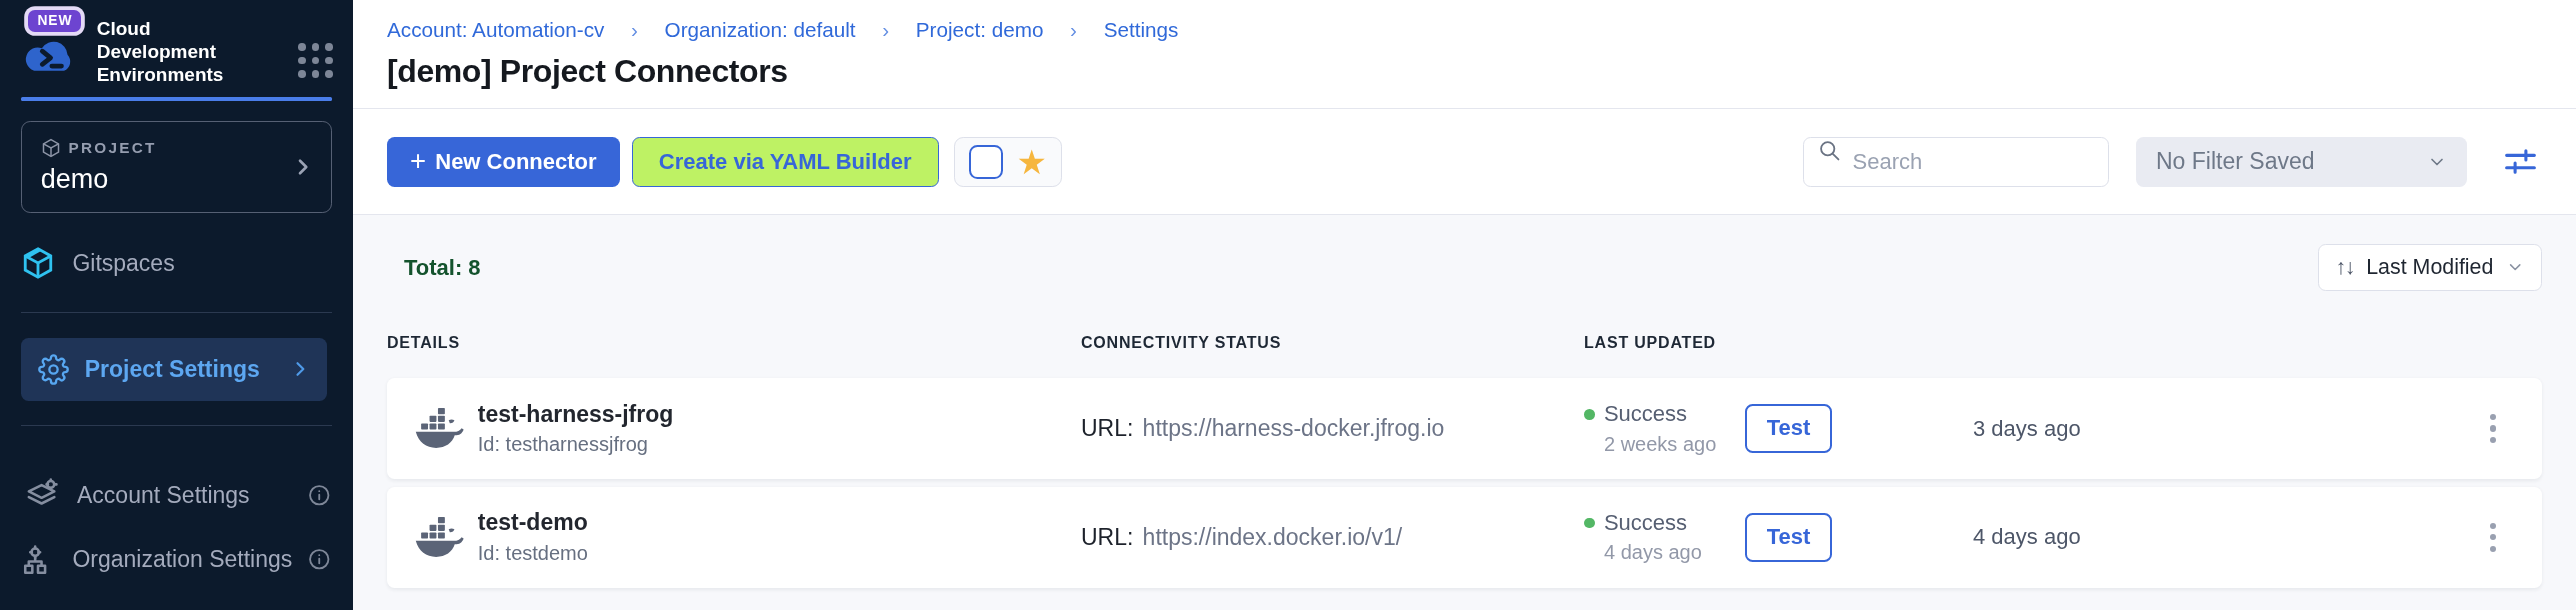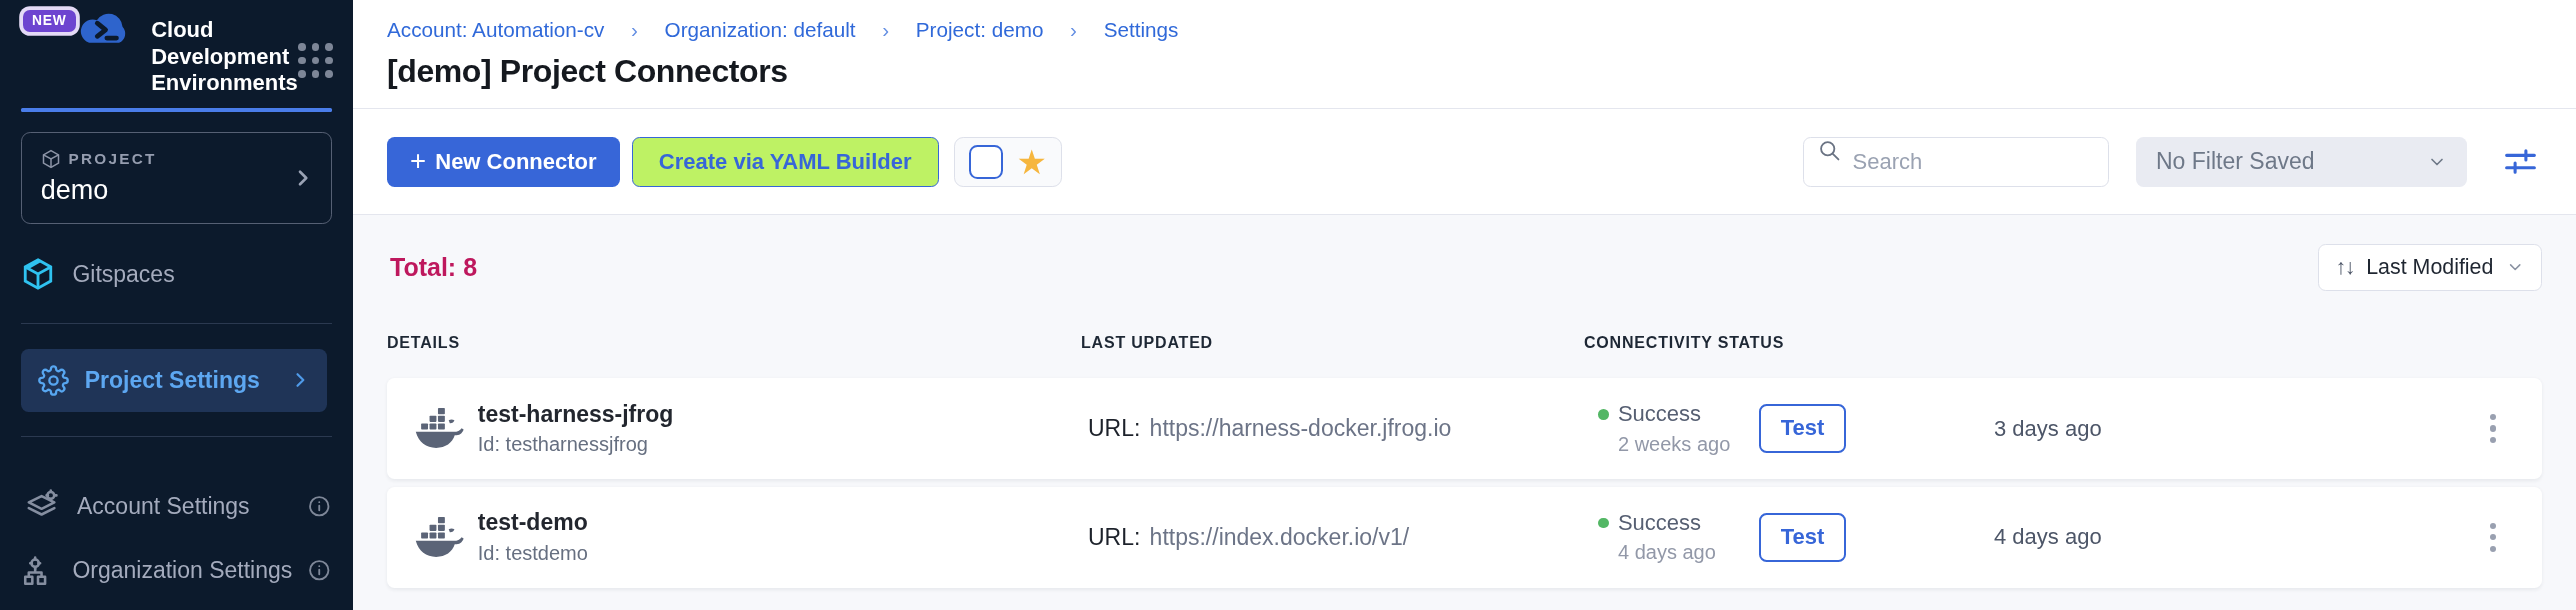--- a/index.html
+++ b/index.html
@@ -11,30 +11,30 @@
   }
   .app { position: absolute; inset: 0; display: flex; }
 
   
   .sidebar {
     width: 353px; min-width: 353px; height: 610px;
     background: #0c1a2c; color: #a9b1c2;
     display: flex; flex-direction: column;
   }
   .brand { display: flex; padding: 6.1px 20px 0 21.4px; align-items: flex-start; }
-  .logo-stack { display: flex; flex-direction: row; align-items: flex-start; }
+  .logo-stack { display: flex; flex-direction: column; align-items: flex-end; }
   .new-badge {
     background: #6d44d0; color: #fff; font-size: 13.8px; font-weight: 700;
     letter-spacing: 0.8px; padding: 3.1px 9.2px 3.8px; border-radius: 6.9px;
     box-shadow: 0 0 0 3.8px #e4daf6;
     margin: 3.8px 0 3.1px 1.5px;
   }
   .cloud-logo { width: 60px; height: 47px; margin-top: 1.5px; }
   .brand-name {
-    color: #fff; font-size: 22px; font-weight: 700; line-height: 1.22;
+    color: #fff; font-size: 19px; font-weight: 700; line-height: 1.22;
     margin: 10.7px 0 0 15.3px; width: 162px;
   }
   .grid-icon {
     margin-left: auto; margin-top: 37px;
     display: grid; grid-template-columns: repeat(3, 7.6px); gap: 6.1px; cursor: pointer;
   }
   .grid-icon i { width: 7.6px; height: 7.6px; border-radius: 50%; background: #7d8697; }
   .brand-underline { margin: 10.7px 21.4px 0; height: 3.8px; background: #4a7de9; border-radius: 1.5px; }
 
   .project-card {
@@ -115,39 +115,39 @@
   .filter-select {
     margin-left: 27.5px; width: 331px; height: 50px; background: #e9ebf2; border-radius: 7.6px;
     display: flex; align-items: center; justify-content: space-between;
     padding: 0 20px; font-size: 23px; color: #6e7888; cursor: pointer;
   }
   .filter-select svg { width: 20px; height: 20px; color: #6e7888; }
   .sliders-icon { margin-left: 35px; width: 37px; height: 37px; color: #3766d8; cursor: pointer; }
 
   .list-area { flex: 1; background: #f7f8fb; padding: 0 34px 0 34px; }
   .list-top { display: flex; align-items: center; padding-top: 29px; }
-  .total { font-size: 25px; font-weight: 700; color: #be185d; margin-left: 3px; }
+  .total { font-size: 22px; font-weight: 700; color: #14532d; margin-left: 17px; }
   .sort-btn {
     margin-left: auto; height: 47px; background: #fff; border: 1.5px solid #dde0ea;
     border-radius: 7.6px; display: flex; align-items: center; gap: 12.2px;
     padding: 0 17px; cursor: pointer;
   }
   .sort-arrows { font-size: 21.4px; color: #4b5466; }
   .sort-arrows::before { content: "\2191\2193"; letter-spacing: -1.5px; }
   .sort-label { font-size: 21.4px; color: #1f2631; }
   .sort-btn svg { width: 18.4px; height: 18.4px; color: #8a92a2; }
 
   .grid-cols { display: grid; grid-template-columns: 694px 503px 389px 1fr; align-items: center; }
   .table-head { margin-top: 43px; }
   .th { font-size: 16px; font-weight: 700; letter-spacing: 0.8px; color: #1e2835; }
   .th-connector { padding-left: 31px; }
 
   .row {
     margin-top: 26px; height: 101px; background: #fff; border-radius: 7.6px;
-    box-shadow: 0 1.5px 3.8px rgba(30,40,60,0.07); cursor: pointer; gap: 7px;
+    box-shadow: 0 1.5px 3.8px rgba(30,40,60,0.07); cursor: pointer;
   }
   .row + .row { margin-top: 7.6px; }
   .cell-connector { display: flex; align-items: center; padding-left: 28px; }
   .docker-icon { width: 49px; height: 40px; color: #5b6477; flex: none; }
   .conn-text { margin-left: 13.8px; }
   .conn-name { font-size: 23px; font-weight: 700; color: #22262e; }
   .conn-id { font-size: 20px; color: #666f80; margin-top: 5.4px; }
   .cell-details { display: flex; align-items: baseline; gap: 9.2px; }
   .url-label { font-size: 23px; color: #1d222b; }
   .url-value { font-size: 23px; color: #6c7487; }
@@ -323,22 +323,22 @@
           <span class="sort-arrows"></span>
           <span class="sort-label">Last Modified</span>
           <svg viewBox="0 0 24 24" fill="none" stroke="currentColor" stroke-width="2" stroke-linecap="round" stroke-linejoin="round">
               <path d="M6 9l6 6 6-6"></path>
             </svg>
         </div>
       </div>
 
       <div class="table-head grid-cols">
         <span class="th">DETAILS</span>
+        <span class="th">CONNECTIVITY STATUS</span>
         <span class="th">LAST UPDATED</span>
-        <span class="th">CONNECTIVITY STATUS</span>
       </div>
 
       <div class="row grid-cols">
         <div class="cell-connector">
           <svg class="docker-icon" viewBox="0 0 64 52" fill="currentColor">
             <rect x="8" y="20" width="9" height="8" rx="1"></rect>
               <rect x="19" y="20" width="9" height="8" rx="1"></rect>
             <rect x="30" y="20" width="9" height="8" rx="1"></rect>
               <rect x="19" y="10" width="9" height="8" rx="1"></rect>
             <rect x="30" y="10" width="9" height="8" rx="1"></rect>

